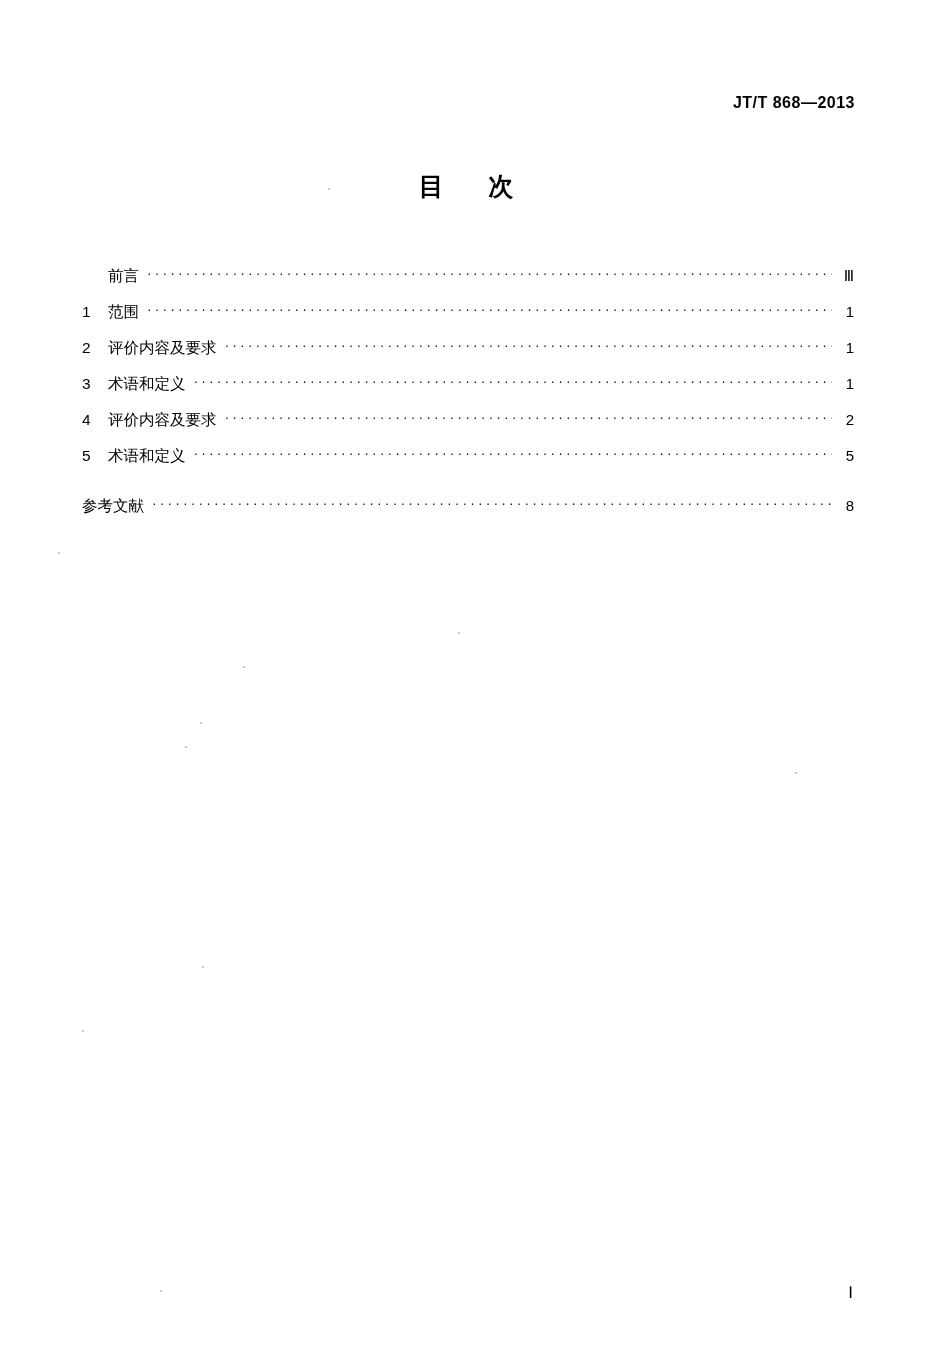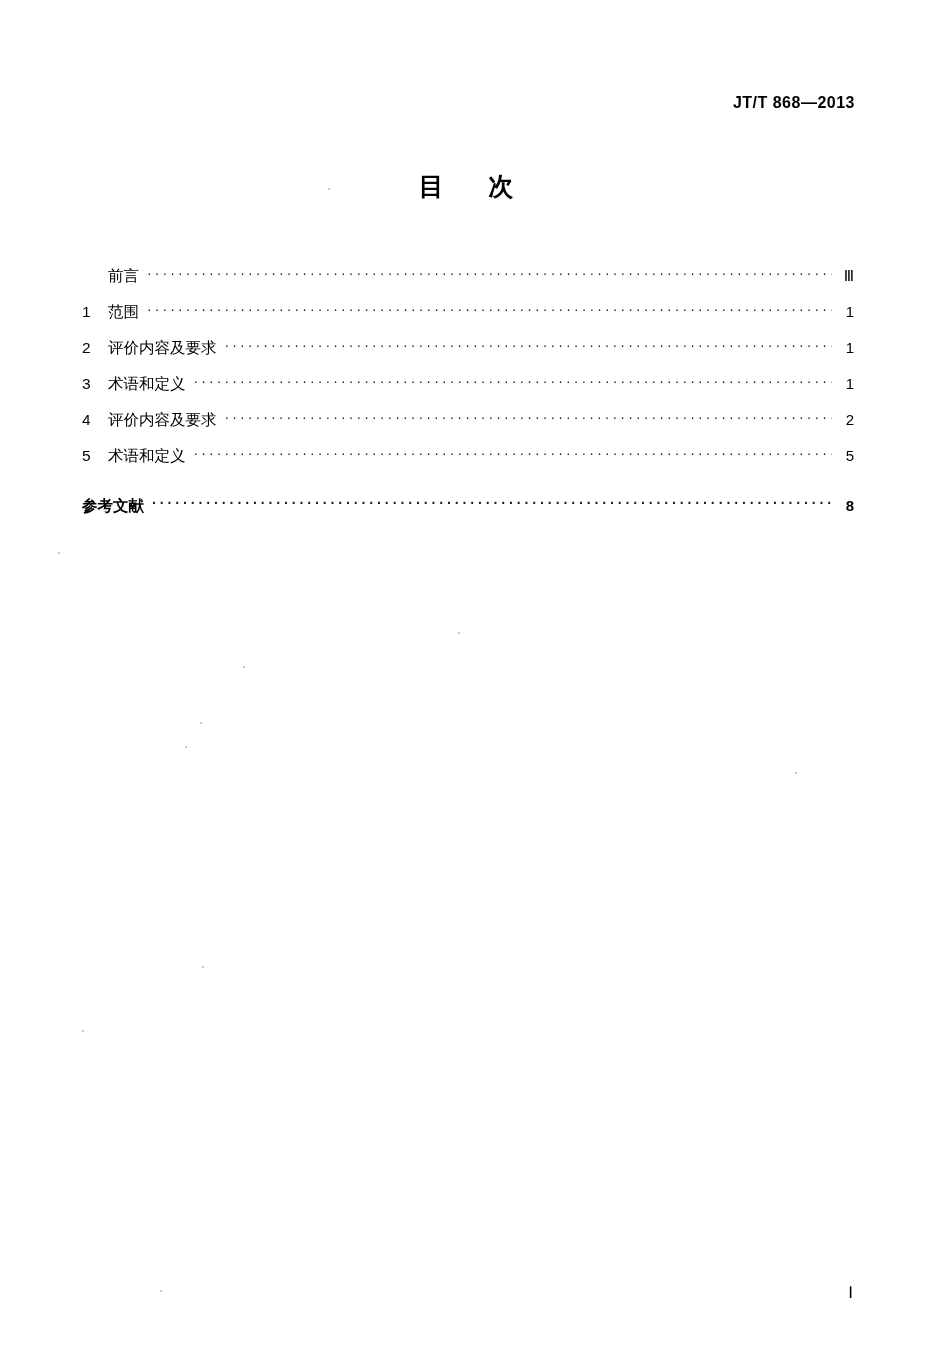--- a/index.html
+++ b/index.html
@@ -46,21 +46,20 @@
   }
   .toc-row {
     display: flex;
     align-items: flex-end;
     font-size: 15.5px;
     line-height: 20px;
     height: 36px;
   }
   .toc-row.gap-before {
     margin-top: 14px;
-    font-weight: bold;
   }
   .toc-label {
     display: flex;
     align-items: flex-end;
     white-space: nowrap;
     font-family: "DejaVu Sans", sans-serif;
   }
   .toc-num {
     display: inline-block;
     min-width: 13px;

